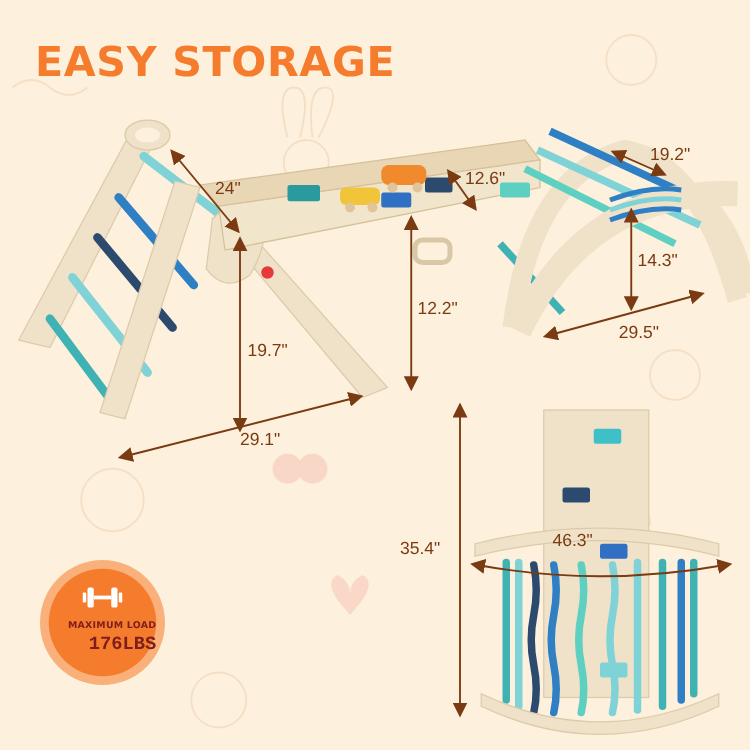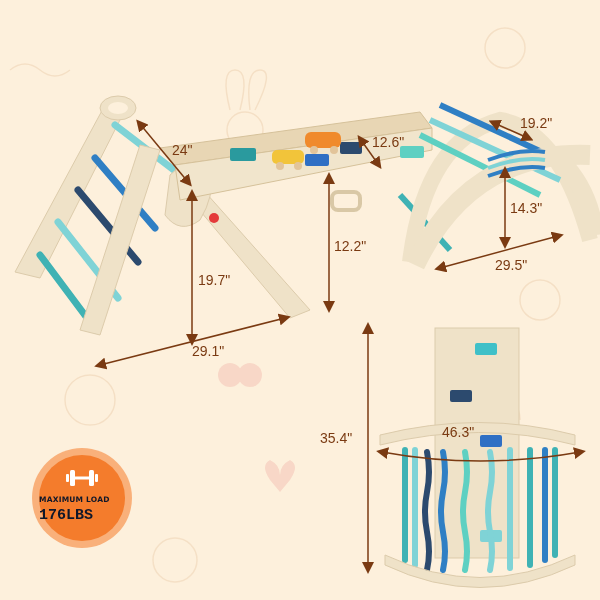--- a/index.html
+++ b/index.html
@@ -2,21 +2,21 @@
 <html><head>
 <meta charset="utf-8">
 <style>
   html,body{margin:0;padding:0;}
   body{width:600px;height:600px;overflow:hidden;background:#fdf0dc;font-family:"Liberation Sans","DejaVu Sans",sans-serif;}
   .canvas{position:relative;width:600px;height:600px;background:#fdf0dc;overflow:hidden;}
   .title{position:absolute;left:28px;top:30px;font-family:"DejaVu Sans",sans-serif;font-weight:bold;font-size:33px;letter-spacing:0.5px;color:#f47c2c;}
   svg.art{position:absolute;left:0;top:0;}
   .dim{position:absolute;font-family:"Liberation Sans",sans-serif;font-size:14px;color:#7a3a12;white-space:nowrap;}
   .badge{position:absolute;left:32px;top:448px;width:100px;height:100px;border-radius:50%;background:#f9b07a;}
-  .badge-inner{position:absolute;left:7px;top:7px;width:86px;height:86px;border-radius:50%;background:#f47c2c;color:#0f172a;text-align:left;}
+  .badge-inner{position:absolute;left:7px;top:7px;width:86px;height:86px;border-radius:50%;background:#f47c2c;color:#7f1d1d;text-align:right;}
   .badge-icon{position:absolute;left:27px;top:14px;width:32px;height:18px;}
   .badge-l1{position:absolute;left:0;right:0;top:40px;font-size:7.5px;font-weight:bold;font-family:"DejaVu Sans",sans-serif;letter-spacing:0.2px;}
   .badge-l2{position:absolute;left:0;right:0;top:52px;font-size:15px;font-weight:bold;font-family:Liberation Mono, monospace;}
 </style>
 </head>
 <body>
 
 <div class="canvas">
 
   <svg class="art" width="600" height="600" viewBox="0 0 600 600">
@@ -126,20 +126,21 @@
       <line x1="361" y1="140" x2="378" y2="164" marker-start="url(#ah)" marker-end="url(#ah)"></line>
       <line x1="329" y1="178" x2="329" y2="307" marker-start="url(#ah)" marker-end="url(#ah)"></line>
       <line x1="494" y1="123" x2="528" y2="138" marker-start="url(#ah)" marker-end="url(#ah)"></line>
       <line x1="505" y1="172" x2="505" y2="243" marker-start="url(#ah)" marker-end="url(#ah)"></line>
       <line x1="440" y1="268" x2="558" y2="236" marker-start="url(#ah)" marker-end="url(#ah)"></line>
       <line x1="368" y1="328" x2="368" y2="568" marker-start="url(#ah)" marker-end="url(#ah)"></line>
       <path d="M382 452 Q480 470 580 452" marker-start="url(#ah)" marker-end="url(#ah)"></path>
     </g>
   </svg>
 
+  <div class="title">EASY STORAGE</div>
 
   <div class="dim" style="left:172px;top:142px;">24"</div>
   <div class="dim" style="left:198px;top:272px;">19.7"</div>
   <div class="dim" style="left:192px;top:343px;">29.1"</div>
   <div class="dim" style="left:372px;top:134px;">12.6"</div>
   <div class="dim" style="left:334px;top:238px;">12.2"</div>
   <div class="dim" style="left:520px;top:115px;">19.2"</div>
   <div class="dim" style="left:510px;top:200px;">14.3"</div>
   <div class="dim" style="left:495px;top:257px;">29.5"</div>
   <div class="dim" style="left:320px;top:430px;">35.4"</div>

